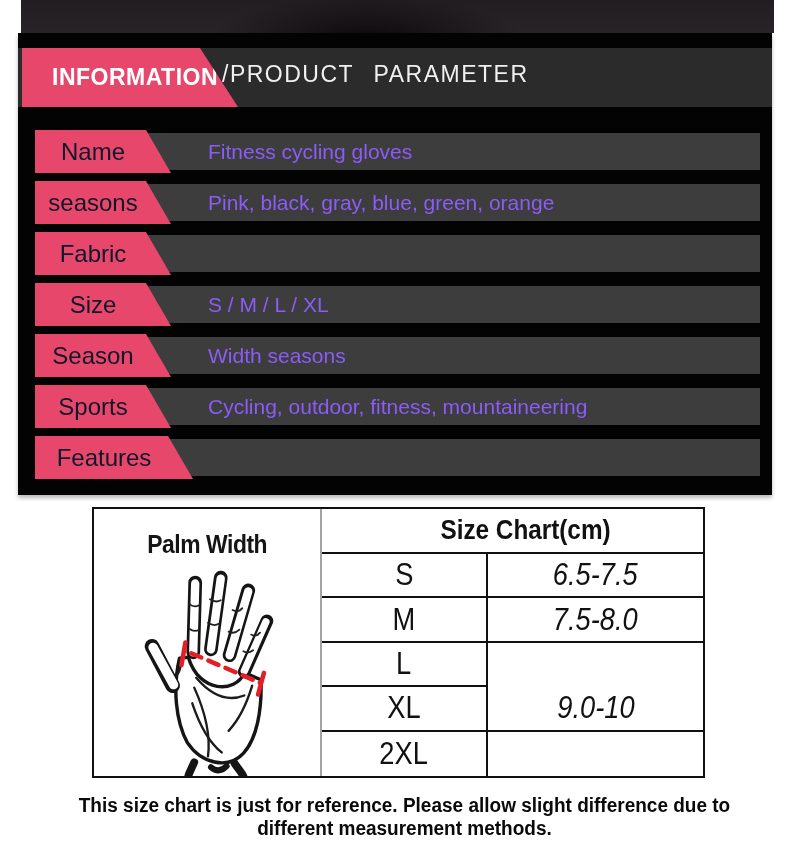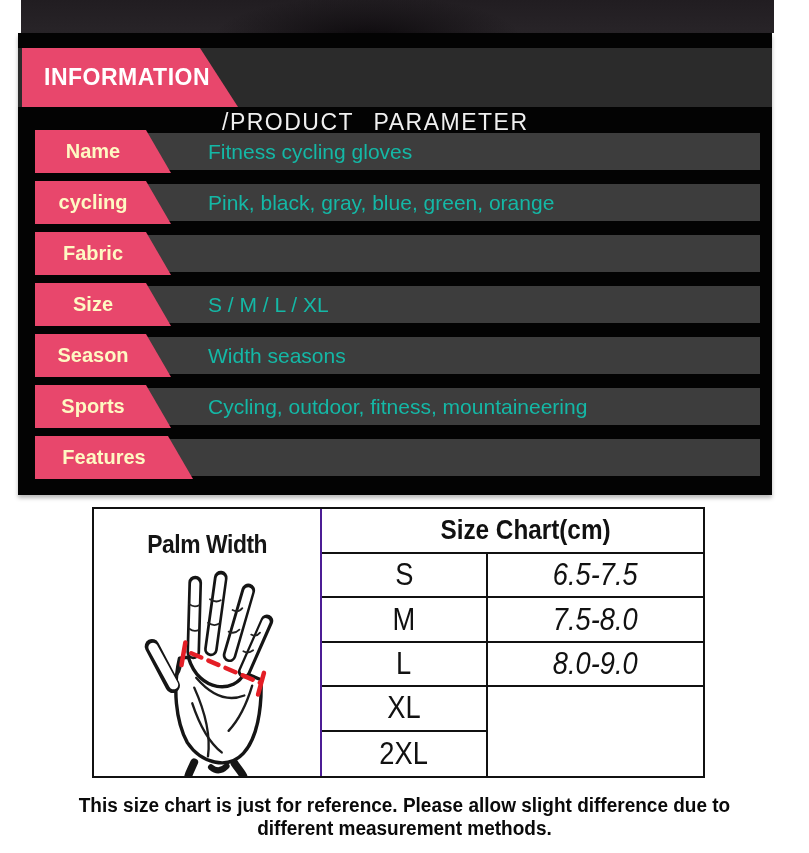--- a/index.html
+++ b/index.html
@@ -27,61 +27,61 @@
   }
   .header-band {
     position:absolute; left:0; top:15px; width:100%; height:59px;
     background:#2b2b2b;
   }
   .header-badge {
     position:absolute; left:4px; top:0; height:59px; width:216px;
     background:#e8476c;
     clip-path:polygon(0 0, calc(100% - 38px) 0, 100% 100%, 0 100%);
     display:flex; align-items:center;
-    padding-left:22px;
+    padding-left:30px;
     color:#ffffff; font-size:23px; font-weight:700; letter-spacing:.5px;
   }
   .header-title {
     position:absolute; left:204px; top:0; height:52px;
     display:flex; align-items:center;
     color:#f0f0f0; font-size:23px; font-weight:400;
-    letter-spacing:1.5px; word-spacing:12px;margin-top:48px;
+    letter-spacing:1.5px; word-spacing:12px;
   }
 
   .spec-row { position:absolute; left:17px; width:725px; height:37px; }
   .spec-bar {
     position:absolute; inset:0;
     background:#3d3d3d;
   }
   .spec-label {
     position:absolute; left:0; top:-3px; height:43px; width:136px;
     background:#e8476c;
     clip-path:polygon(0 0, calc(100% - 25px) 0, 100% 100%, 0 100%);
     display:flex; align-items:center; justify-content:center;
     padding-right:20px;
-    color:#fef9c3; font-size:20px; font-weight:700;
+    color:#0f172a; font-size:24px; font-weight:400;
   }
   .spec-label.wide { width:158px; }
   .spec-value {
     position:absolute; left:173px; top:0; height:37px; line-height:37px;
-    color:#14b8a6; font-size:21px; white-space:nowrap;
+    color:#8b5cf6; font-size:21px; white-space:nowrap;
   }
 
   
   .size-table {
     position:absolute; left:92px; top:507px; width:613px; height:271px;
     border:2px solid #111111;
     display:grid;
     grid-template-columns:228px 166px 215px;
     grid-template-rows:45px repeat(5, 1fr);
     background:#ffffff;
   }
   .hand-cell {
     grid-column:1; grid-row:1 / 7;
-    border-right:2px solid #4c1d95;
+    border-right:2px solid #a3a3a3;
     display:flex; flex-direction:column; align-items:center;
   }
   .palm-width-label {
     margin-top:20px;
     font-size:26px; font-weight:700; color:#151515;
     display:inline-block; transform:scaleX(.88); letter-spacing:-.5px;
     white-space:nowrap;
   }
   .hand-art { margin-top:-2px; }
   .chart-title-cell {
@@ -132,21 +132,21 @@
     <div class="spec-value">Fitness cycling gloves</div>
     <div class="spec-label">
         <span>Name</span>
       </div>
   </div>
 
   <div class="spec-row" style="top:151px">
     <div class="spec-bar"></div>
     <div class="spec-value">Pink, black, gray, blue, green, orange</div>
     <div class="spec-label">
-        <span>cycling</span>
+        <span>seasons</span>
       </div>
   </div>
 
   <div class="spec-row" style="top:202px">
     <div class="spec-bar"></div>
     <div class="spec-label">
         <span>Fabric</span>
       </div>
   </div>
 
@@ -249,26 +249,26 @@
   <div class="size-cell">
       <span>M</span>
     </div>
   <div class="range-cell">
       <span>7.5-8.0</span>
     </div>
 
   <div class="size-cell">
       <span>L</span>
     </div>
+
+  <div class="size-cell">
+      <span>XL</span>
+    </div>
   <div class="range-cell">
-      <span>8.0-9.0</span>
-    </div>
-
-  <div class="size-cell">
-      <span>XL</span>
+      <span>9.0-10</span>
     </div>
 
   <div class="size-cell last">
       <span>2XL</span>
     </div>
 
 </div>
 
 <div class="footnote">
   <div>This size chart is just for reference. Please allow slight difference due to</div>

